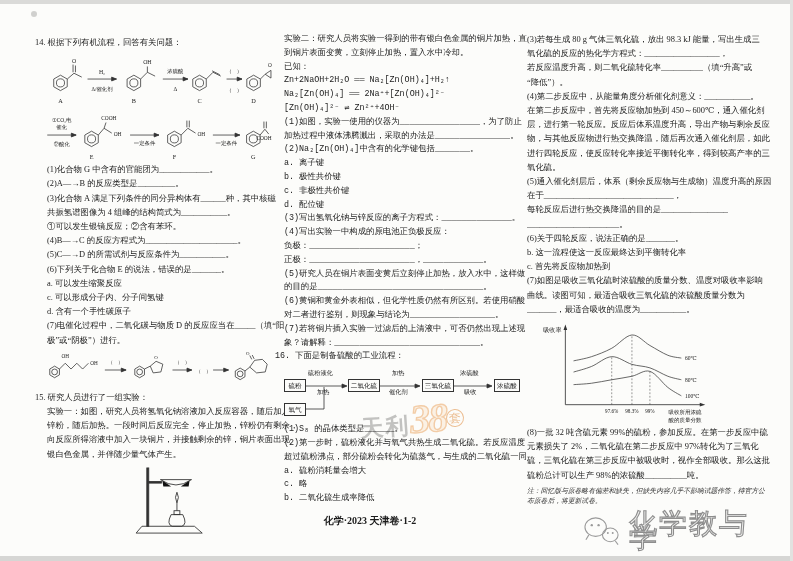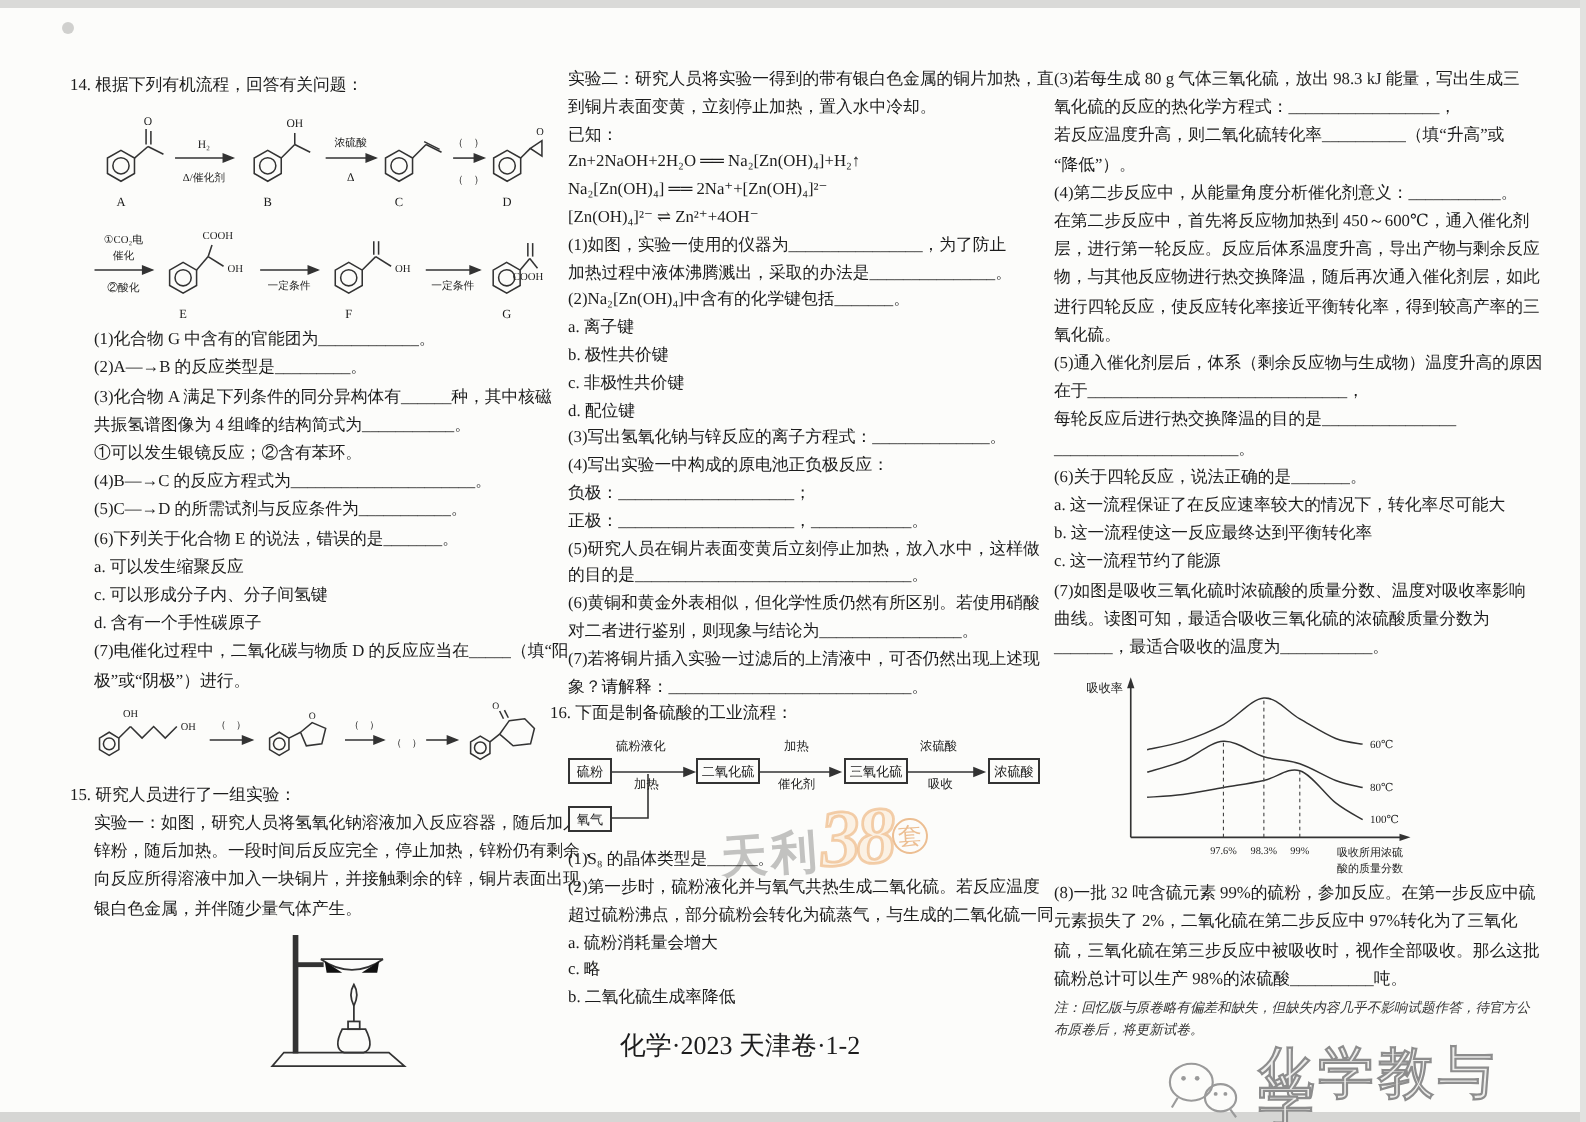--- a/index.html
+++ b/index.html
@@ -6,37 +6,37 @@
   .page{position:relative;width:793px;height:561px;background:#fcfcfa;overflow:hidden;
         font-family:"Liberation Serif","DejaVu Serif",serif;color:#1c1c1c;}
   .edge{position:absolute;background:#dadad8;}
   .edge.t{left:0;top:0;width:793px;height:4px;}
   .edge.b{left:0;bottom:0;width:793px;height:5px;background:#d6d6d4;}
   .edge.r{right:0;top:0;width:3px;height:561px;background:#e2e2e0;}
   .corner{position:absolute;left:31px;top:11px;width:6px;height:6px;border-radius:50%;
           background:#bdbdbb;opacity:.7;}
   .col{position:absolute;z-index:1;font-size:8.4px;}
   .col1{left:35px;top:36px;width:244px;line-height:14.2px;padding-left:12px;box-sizing:border-box;}
-  .col2{left:284px;top:33px;width:241px;line-height:13.8px;}
+  .col2{left:284px;top:33px;width:241px;line-height:13.8px;font-family:Liberation Mono, monospace;}
   .col3{left:527px;top:33px;width:248px;line-height:14.2px;}
   .line{white-space:nowrap;}
   .hang{white-space:nowrap;text-indent:-12px;}
   .hang2{white-space:nowrap;text-indent:-9px;}
   .note-line{white-space:nowrap;font-size:6.8px;font-style:italic;color:#333;line-height:10.5px;}
   svg{display:block;}
   .schem{margin:2px 0 1px -4px;}
   .appar{margin:4px 0 0 86px;}
   .flow{position:relative;width:238px;height:54px;margin:3px 0 2px 0;}
   .fbox{position:absolute;height:13px;line-height:13px;border:1px solid #333;text-align:center;
         font-size:6.6px;background:#fcfcfa;box-sizing:border-box;}
   .flab{position:absolute;font-size:6.2px;line-height:8px;white-space:nowrap;}
   .flowsvg{position:absolute;left:0;top:0;}
   .chartwrap{margin:3px 0 2px 14px;}
   .footer{position:absolute;left:255px;top:514px;width:230px;text-align:center;z-index:2;
-          font-weight:normal;font-size:13px;}
+          font-weight:bold;font-size:10px;}
   .wm{position:absolute;left:360px;top:396px;z-index:0;opacity:.55;transform:rotate(-4deg);white-space:nowrap;}
   .wm1{font-size:23px;color:#949492;font-weight:bold;letter-spacing:2px;}
   .wm2{font-size:40px;font-style:italic;font-weight:bold;letter-spacing:-2px;
        color:rgba(240,155,65,.22);-webkit-text-stroke:1.4px rgba(230,140,55,.75);}
   .wm3{font-size:12px;color:#df8c3e;border:1px solid #df8c3e;border-radius:50%;
        padding:1px 2px;vertical-align:8px;}
   .logo-row{display:flex;align-items:center;gap:7px;margin:8px 0 0 56px;}
   .logo-text{font-size:28px;font-weight:normal;letter-spacing:2px;color:#eeeeec;
              -webkit-text-stroke:1.1px #8d8d8d;}
   text{fill:#1c1c1c;}
@@ -287,23 +287,22 @@
         <div class="line">在第二步反应中，首先将反应物加热到 450～600℃，通入催化剂</div>
         <div class="line">层，进行第一轮反应。反应后体系温度升高，导出产物与剩余反应</div>
         <div class="line">物，与其他反应物进行热交换降温，随后再次通入催化剂层，如此</div>
         <div class="line">进行四轮反应，使反应转化率接近平衡转化率，得到较高产率的三</div>
         <div class="line">氧化硫。</div>
         <div class="line">(5)通入催化剂层后，体系（剩余反应物与生成物）温度升高的原因</div>
         <div class="line">在于_______________________________，</div>
         <div class="line">每轮反应后进行热交换降温的目的是________________</div>
         <div class="line">______________________。</div>
         <div class="line">(6)关于四轮反应，说法正确的是_______。</div>
-        <div class="line">a. 这一流程保证了在反应速率较大的情况下，转化率尽可能大</div>
         <div class="line">b. 这一流程使这一反应最终达到平衡转化率</div>
-        <div class="line">c. 这一流程节约了能源</div>
+        <div class="line">c. 首先将反应物加热到</div>
         <div class="line">(7)如图是吸收三氧化硫时浓硫酸的质量分数、温度对吸收率影响</div>
         <div class="line">曲线。读图可知，最适合吸收三氧化硫的浓硫酸质量分数为</div>
         <div class="line">_______，最适合吸收的温度为___________。</div>
       </div>
 
     <div class="chartwrap">
       <svg id="abs-chart" width="196" height="104" viewBox="0 0 212 113">
         <g stroke="#333" stroke-width="0.9" fill="none">
           <line x1="26" y1="92" x2="26" y2="9"></line>
           <line x1="26" y1="92" x2="174" y2="92"></line>

